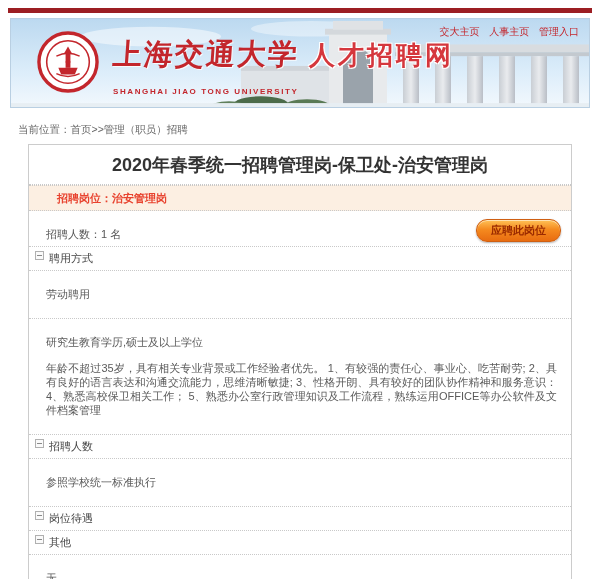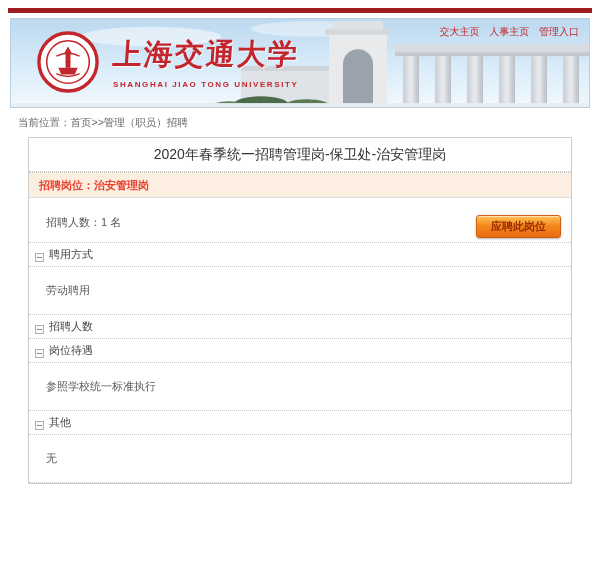--- a/index.html
+++ b/index.html
@@ -13,37 +13,37 @@
   .banner svg.scene { position: absolute; left: 0; top: 0; width: 100%; height: 100%; }
   .top-links { position: absolute; top: 6px; right: 10px; font-size: 10px; z-index: 3; }
   .top-links a { color: #c3262c; text-decoration: none; margin-left: 7px; }
   .brand { position: absolute; left: 26px; top: 12px; z-index: 2; display: flex; align-items: flex-start; }
   .logo { width: 62px; height: 62px; margin-right: 14px; }
   .brand-text { padding-top: 4px; }
   .title-row { display: flex; align-items: baseline; white-space: nowrap; }
   .title-cn { font-size: 29px; font-weight: bold; color: #c3262c; letter-spacing: 2px; transform: skewX(-4deg); text-shadow: 1px 1px 0 rgba(255,255,255,.8); }
   .title-site { font-size: 26px; font-weight: bold; color: #d5373d; margin-left: 10px; letter-spacing: 3px;
                 text-shadow: -1px -1px 0 #fff, 1px -1px 0 #fff, -1px 1px 0 #fff, 1px 1px 0 #fff; }
-  .title-en { font-size: 8px; font-weight: bold; color: #c3262c; letter-spacing: 1.6px; margin-top: 5px; }
+  .title-en { font-size: 8px; font-weight: bold; color: #c3262c; letter-spacing: 1.6px; margin-top: 12px; }
 
   
-  .breadcrumb { margin: 2px 10px 0; padding: 6px 8px 5px; font-size: 10.5px; color: #666; }
+  .breadcrumb { margin: 9px 10px 0; padding: 6px 8px 5px; font-size: 10.5px; color: #666; }
   .breadcrumb a { color: #666; text-decoration: none; }
 
   
   .box { margin: 2px 28px 0; border: 1px solid #cccccc; background: #fff; }
   .row { border-bottom: 1px dotted #c9c9c9; }
-  .box-title { text-align: center; font-weight: normal; font-size: 14px; color: #333; padding: 8px 6px 7px; }
-  .post-bar { background: #fcefe2; color: #e8432f; font-weight: bold; font-size: 11px; padding: 5px 10px 4px; border-top: 1px dotted #c9c9c9; }
-  .count-row { display: flex; justify-content: space-between; align-items: flex-start; padding: 17px 10px 4px 17px; }
+  .box-title { text-align: center; font-weight: bold; font-size: 18px; color: #333; padding: 8px 6px 7px; }
+  .post-bar { background: #fcefe2; color: #e8432f; font-weight: bold; font-size: 11px; padding: 5px 28px 4px; border-top: 1px dotted #c9c9c9; }
+  .count-row { display: flex; justify-content: space-between; align-items: flex-end; padding: 8px 10px 4px 17px; }
   .count-label { font-size: 11px; color: #555; }
   .apply-btn { font-family: inherit; font-size: 11px; font-weight: bold; color: #9a2a00; padding: 3px 14px; cursor: pointer;
-               background: linear-gradient(#ffc257, #f58a1f 45%, #e86c10); border: 1px solid #cf5f12; border-radius: 3px;
+               background: linear-gradient(#ffc257, #f58a1f 45%, #e86c10); border: 1px solid #cf5f12; border-radius: 11px;
                box-shadow: 0 1px 2px rgba(0,0,0,.3), inset 0 1px 0 rgba(255,255,255,.55); }
-  .sec-head { display: flex; align-items: flex-end; padding: 4px 8px 4px 6px; font-size: 11px; color: #444; cursor: pointer; }
+  .sec-head { display: flex; align-items: flex-start; padding: 4px 8px 4px 6px; font-size: 11px; color: #444; cursor: pointer; }
   .cicon { position: relative; width: 9px; height: 9px; border: 1px solid #b0b0b0; background: #fafafa; margin-right: 5px; flex: 0 0 auto; }
   .cicon::after { content: ""; position: absolute; left: 1px; right: 1px; top: 3px; height: 1px; background: #8a8a8a; }
   .sec-body { padding: 4px 14px 5px 17px; font-size: 11px; color: #5a5a5a; }
   .sec-body p { line-height: 14px; margin: 12px 0; text-align: justify; }
 </style>
 </head>
 <body>
 
 <div class="topbar"></div>
 
@@ -99,20 +99,21 @@
       <path d="M32 16 l4 7 h-8 z" fill="#c3262c"></path>
       <rect x="29.5" y="22" width="5" height="16" fill="#c3262c"></rect>
       <path d="M22 38 h20 l-3 7 h-14 z" fill="#c3262c"></path>
       <circle cx="32" cy="32" r="2.5" fill="#c3262c"></circle>
       <path d="M20 26 q12 -6 24 0" fill="none" stroke="#c3262c" stroke-width="1.4"></path>
       <path d="M20 44 q12 6 24 0" fill="none" stroke="#c3262c" stroke-width="1.4"></path>
     </svg>
     <div class="brand-text">
       <div class="title-row">
         <span class="title-cn">上海交通大学</span>
+        <span class="title-site">人才招聘网</span>
       </div>
       <div class="title-en">SHANGHAI JIAO TONG UNIVERSITY</div>
     </div>
   </div>
 </div>
 
 <div class="breadcrumb">
   <span>当前位置：</span><a href="#">首页</a><span>&gt;&gt;</span><span>管理（职员）招聘</span>
 </div>
 
@@ -128,32 +129,36 @@
   </div>
 
   <div class="row sec-head">
     <span class="cicon"></span>
     <span>聘用方式</span>
   </div>
   <div class="row sec-body">
     <p>劳动聘用</p>
   </div>
 
+  <div class="row sec-body">
+    <p>研究生教育学历,硕士及以上学位</p>
+    <p>年龄不超过35岁，具有相关专业背景或工作经验者优先。 1、有较强的责任心、事业心、吃苦耐劳; 2、具有良好的语言表达和沟通交流能力，思维清晰敏捷; 3、性格开朗、具有较好的团队协作精神和服务意识： 4、熟悉高校保卫相关工作； 5、熟悉办公室行政管理知识及工作流程，熟练运用OFFICE等办公软件及文件档案管理</p>
+  </div>
 
   <div class="row sec-head">
     <span class="cicon"></span>
     <span>招聘人数</span>
   </div>
 
+  <div class="row sec-body">
+    <p>参照学校统一标准执行</p>
+  </div>
   <div class="row sec-head">
     <span class="cicon"></span>
     <span>岗位待遇</span>
-  </div>
-  <div class="row sec-body">
-    <p>参照学校统一标准执行</p>
   </div>
 
   <div class="row sec-head">
     <span class="cicon"></span>
     <span>其他</span>
   </div>
   <div class="row sec-body">
     <p>无</p>
   </div>
 

